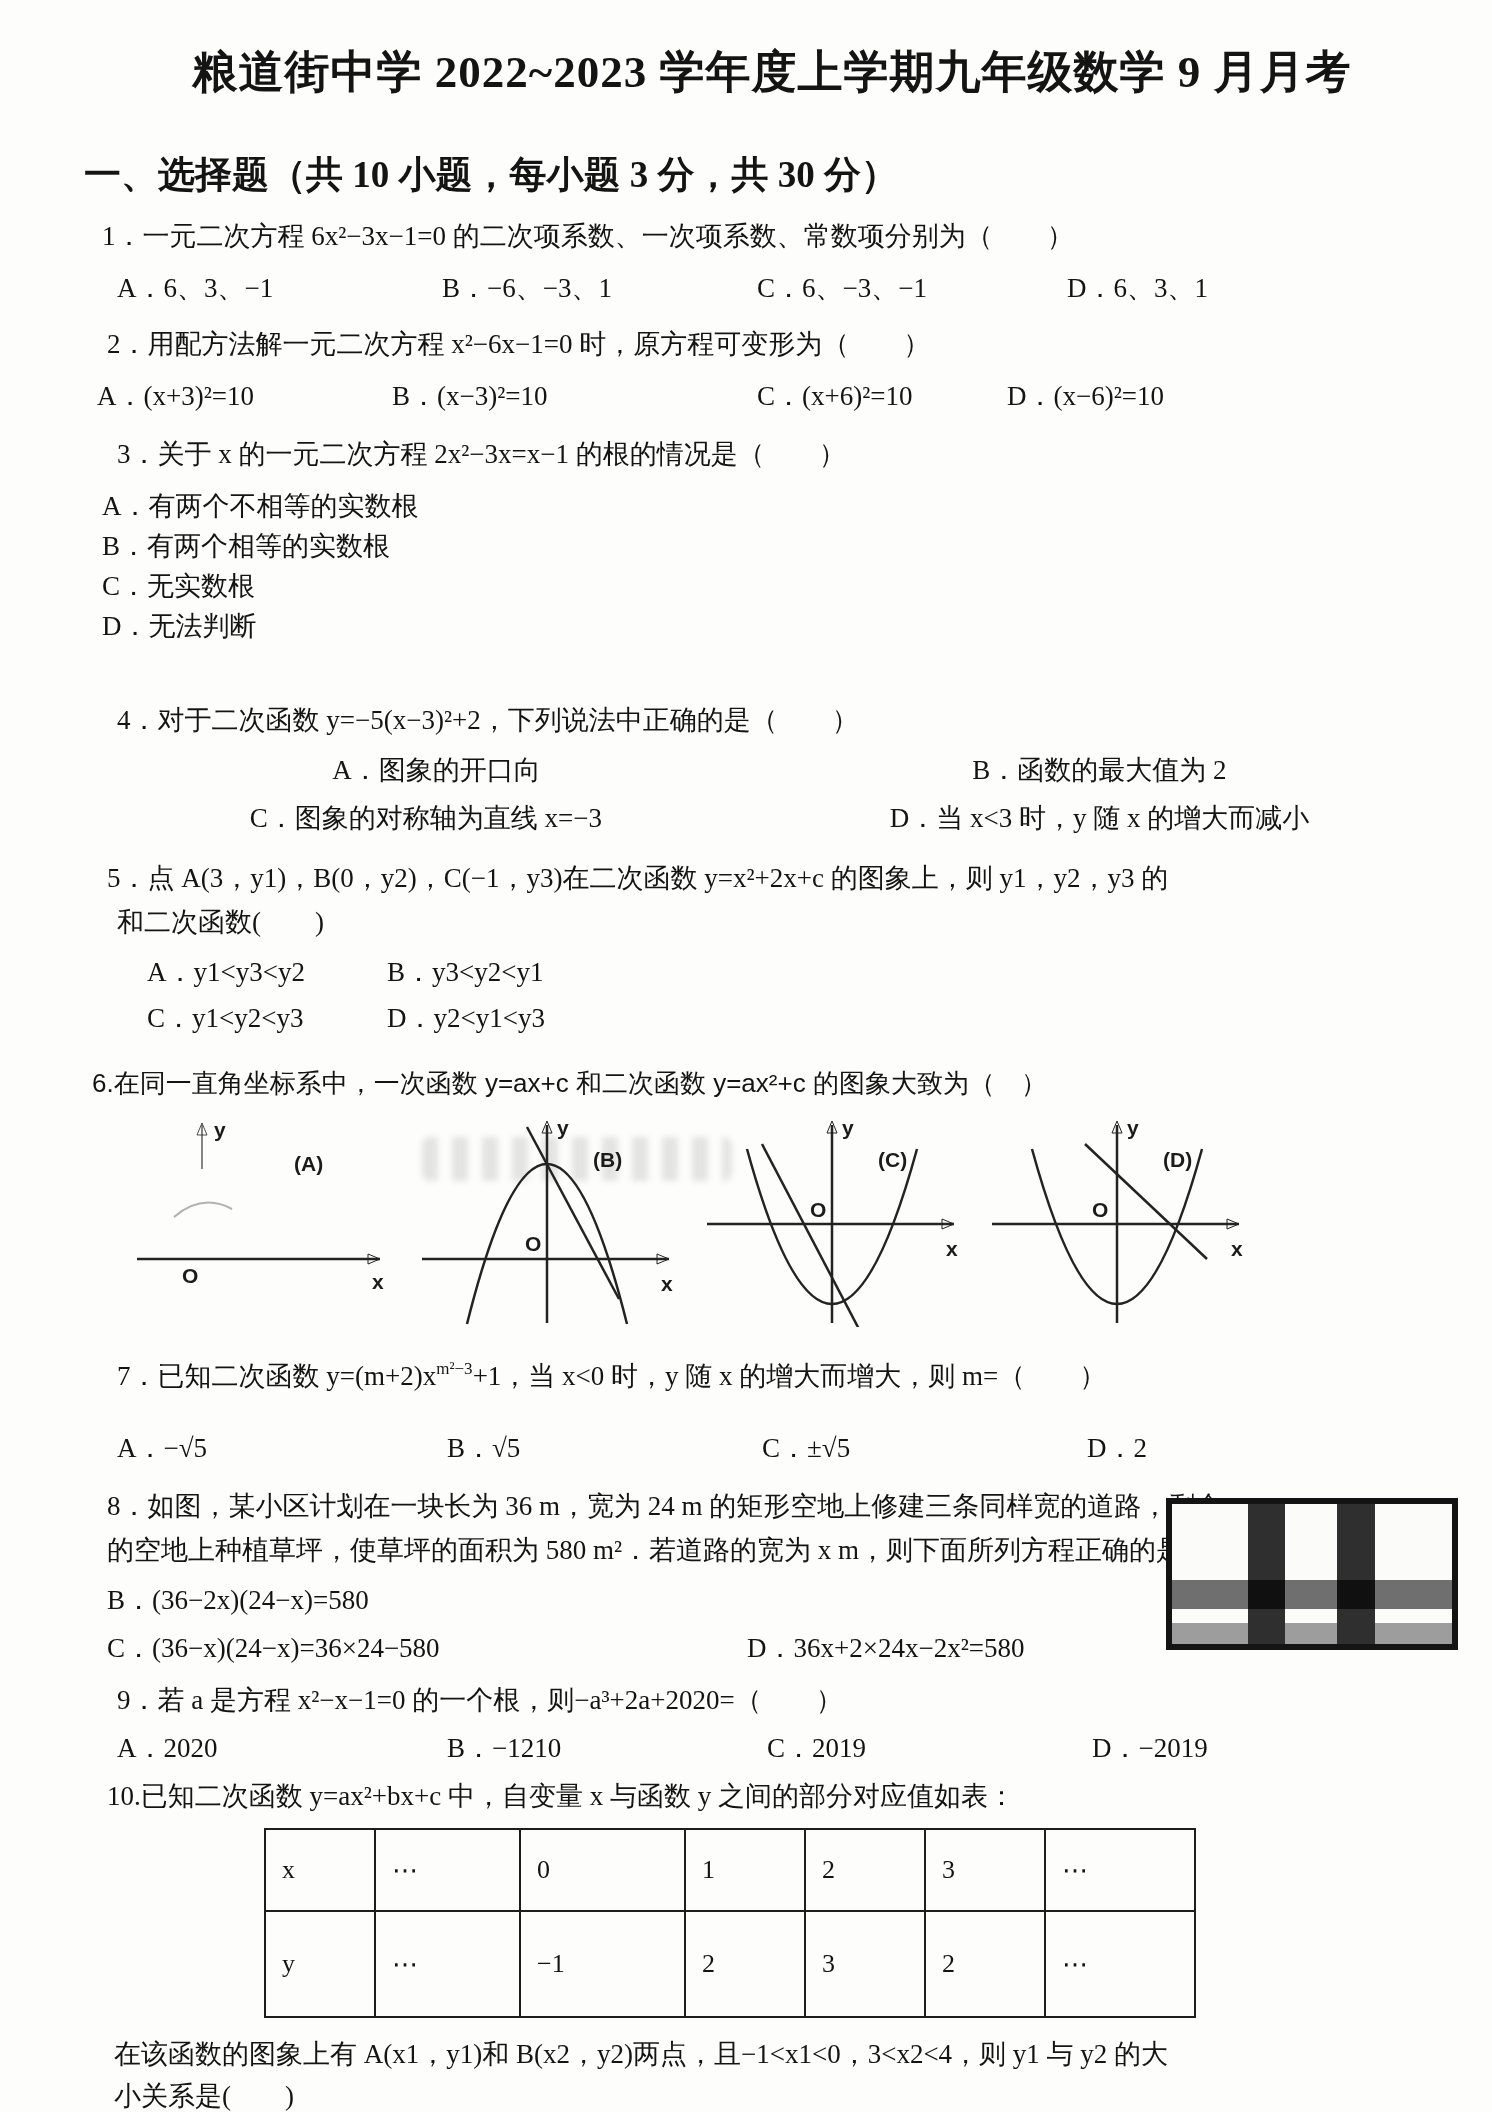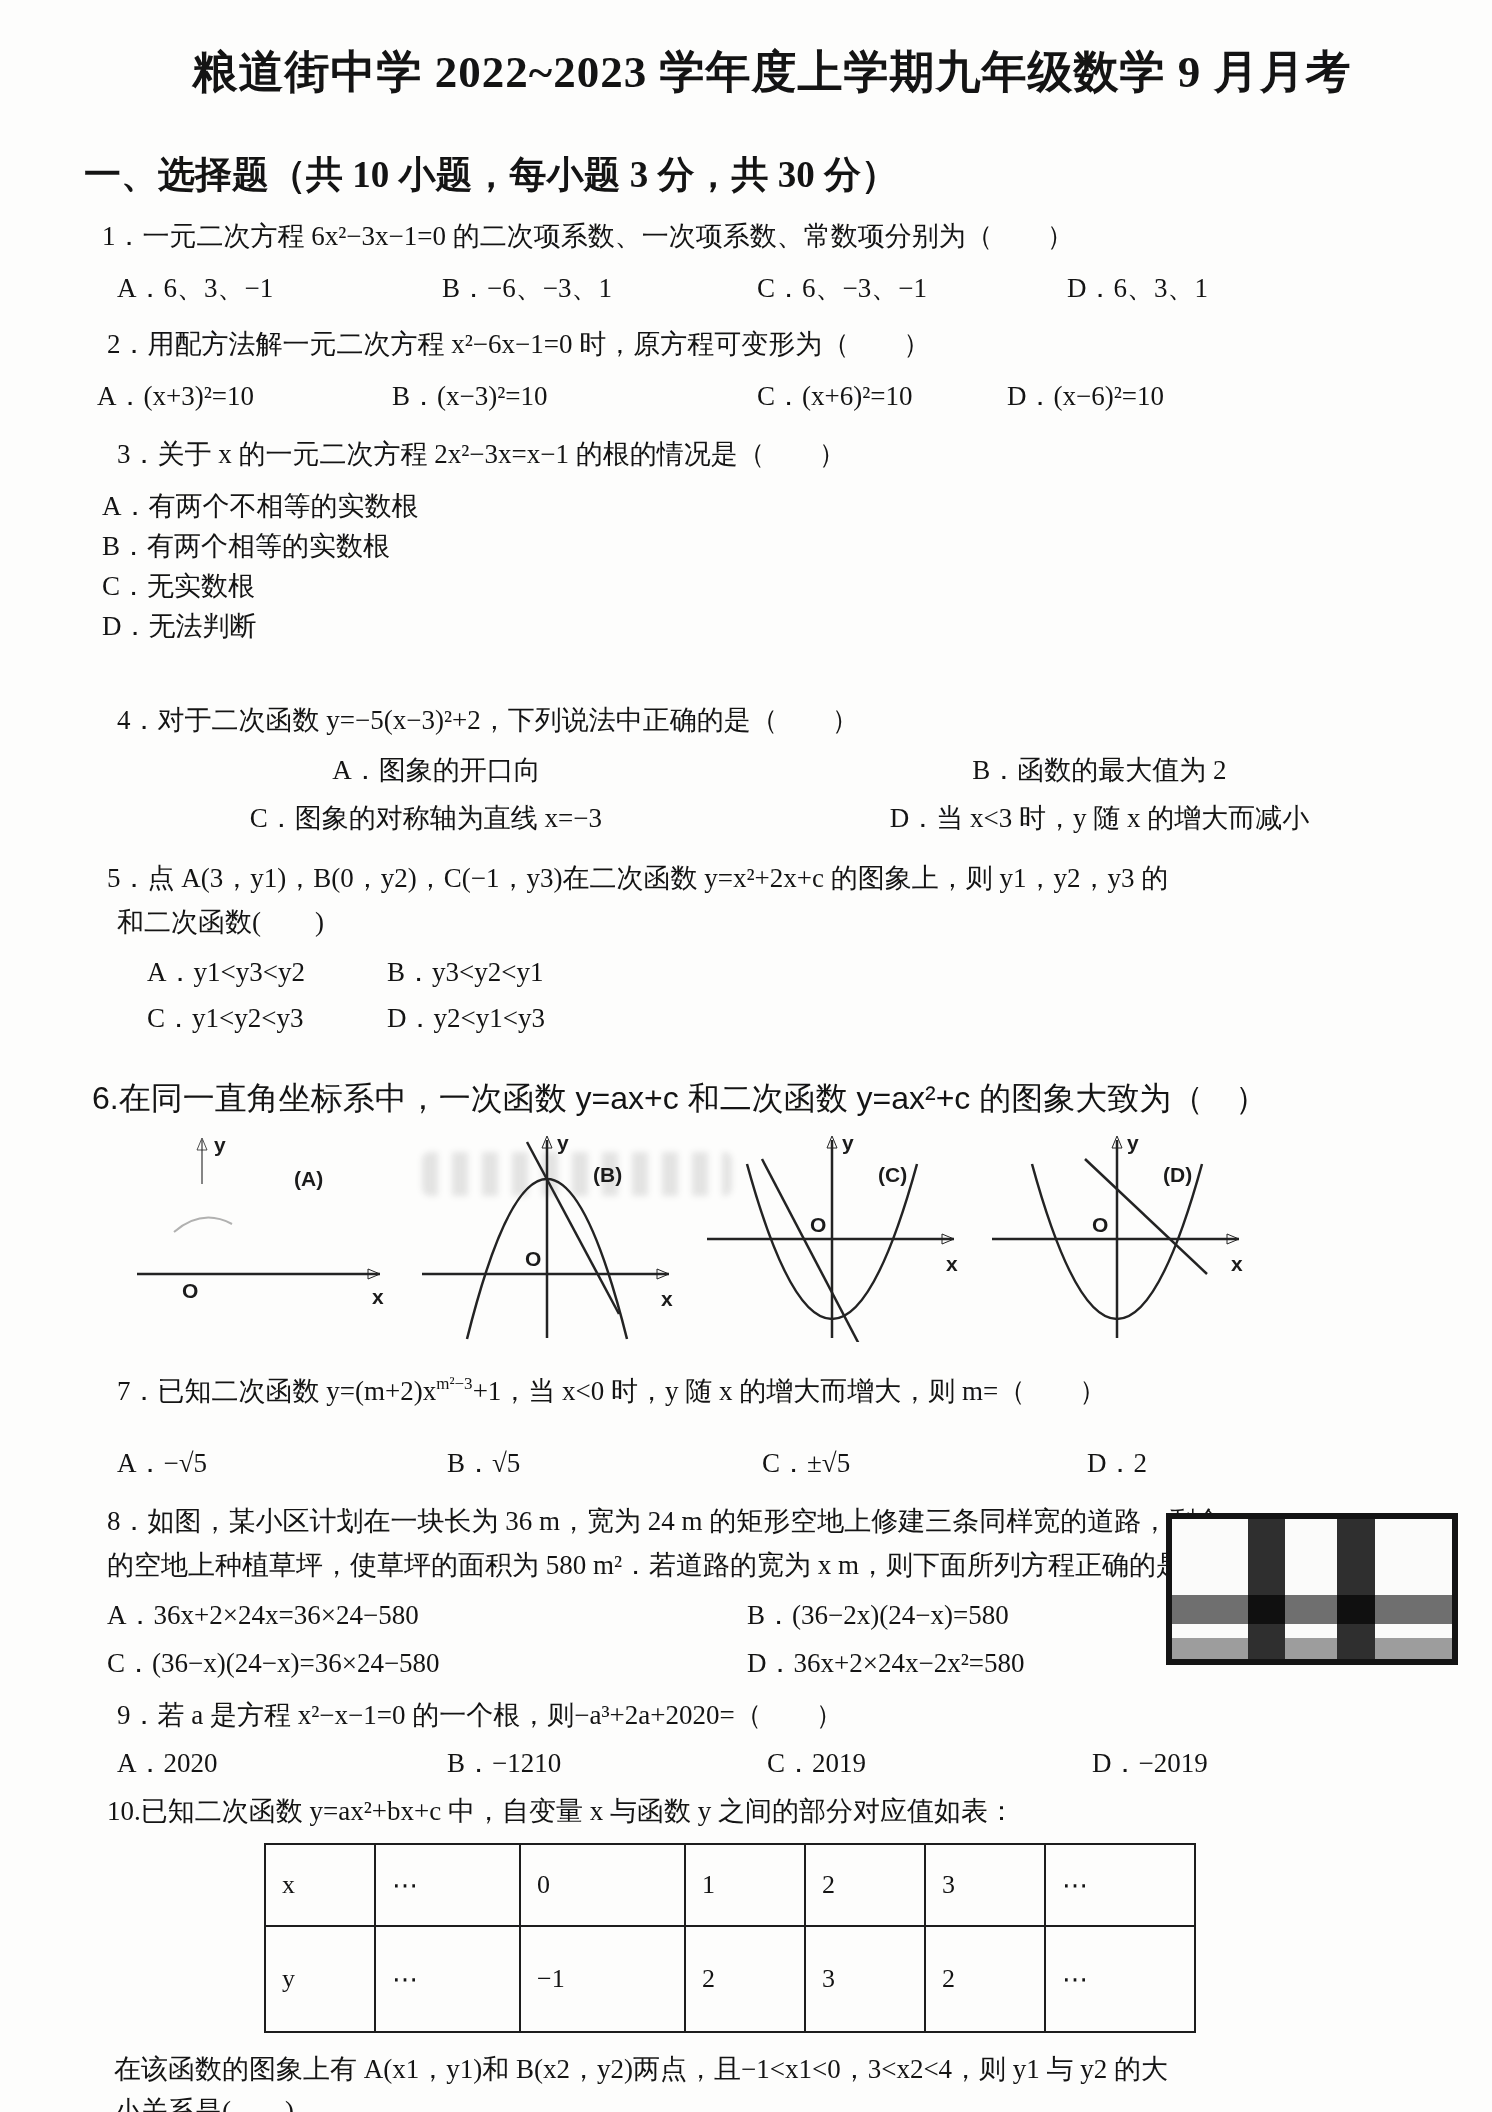--- a/index.html
+++ b/index.html
@@ -33,21 +33,21 @@
   .opt  { flex:0 0 auto; }
 
   
   .q1 .stem{margin-top:16px;} .q1 .opts{margin-top:12px;}
   .q2 .stem{margin-top:16px;} .q2 .opts{margin-top:12px;}
   .q3 .stem{margin-top:18px;} .q3 .opts{margin-top:12px;flex-direction:column;}
   .q4 .stem{margin-top:54px;} .q4 .opts{margin-top:10px;justify-content:center;}
   .q4 .opts + .opts{margin-top:8px;}
   .q5 .stem{margin-top:20px;} .q5 .stem2{margin-top:4px;}
   .q5 .opts{margin-top:10px;} .q5 .opts + .opts{margin-top:6px;}
-  .q6 .stem{margin-top:40px; font-family:"Liberation Sans","DejaVu Sans",sans-serif; font-size:32px;}
+  .q6 .stem{margin-top:25px; font-family:"Liberation Sans","DejaVu Sans",sans-serif; font-size:26px;}
   .q7 .stem{margin-top:22px;} .q7 .opts{margin-top:32px;}
   .q8 { position:relative; }
   .q8 .stem{margin-top:18px;} .q8 .stem2{margin-top:4px;}
   .q8 .opts{margin-top:10px; max-width:1080px;} .q8 .opts + .opts{margin-top:8px;}
   .q9 .stem{margin-top:12px;} .q9 .opts{margin-top:8px;}
   .q10 .stem{margin-top:8px;}
   .q10 .note{margin-top:16px; margin-left:22px;}
   .q10 .note2{margin-top:2px; margin-left:22px;}
   .q10 .opts{margin-top:10px; margin-left:22px;}
 
@@ -239,21 +239,20 @@
       <span class="opt">B．√5</span>
       <span class="opt">C．±√5</span>
       <span class="opt">D．2</span>
     </div>
   </section>
 
   <section class="q8">
     <p class="stem i15">8．如图，某小区计划在一块长为 36 m，宽为 24 m 的矩形空地上修建三条同样宽的道路，剩余</p>
     <p class="stem stem2 i15">的空地上种植草坪，使草坪的面积为 580 m²．若道路的宽为 x m，则下面所列方程正确的是（　　）</p>
     <div class="opts i15 q8w">
-      <span class="opt">A．36x+2×24x=36×24−580</span>
       <span class="opt">B．(36−2x)(24−x)=580</span>
     </div>
     <div class="opts i15 q8w">
       <span class="opt">C．(36−x)(24−x)=36×24−580</span>
       <span class="opt">D．36x+2×24x−2x²=580</span>
     </div>
     <div class="road-fig">
       <div class="road-h"></div>
       <div class="road-b"></div>
       <div class="road-v v1"></div>

